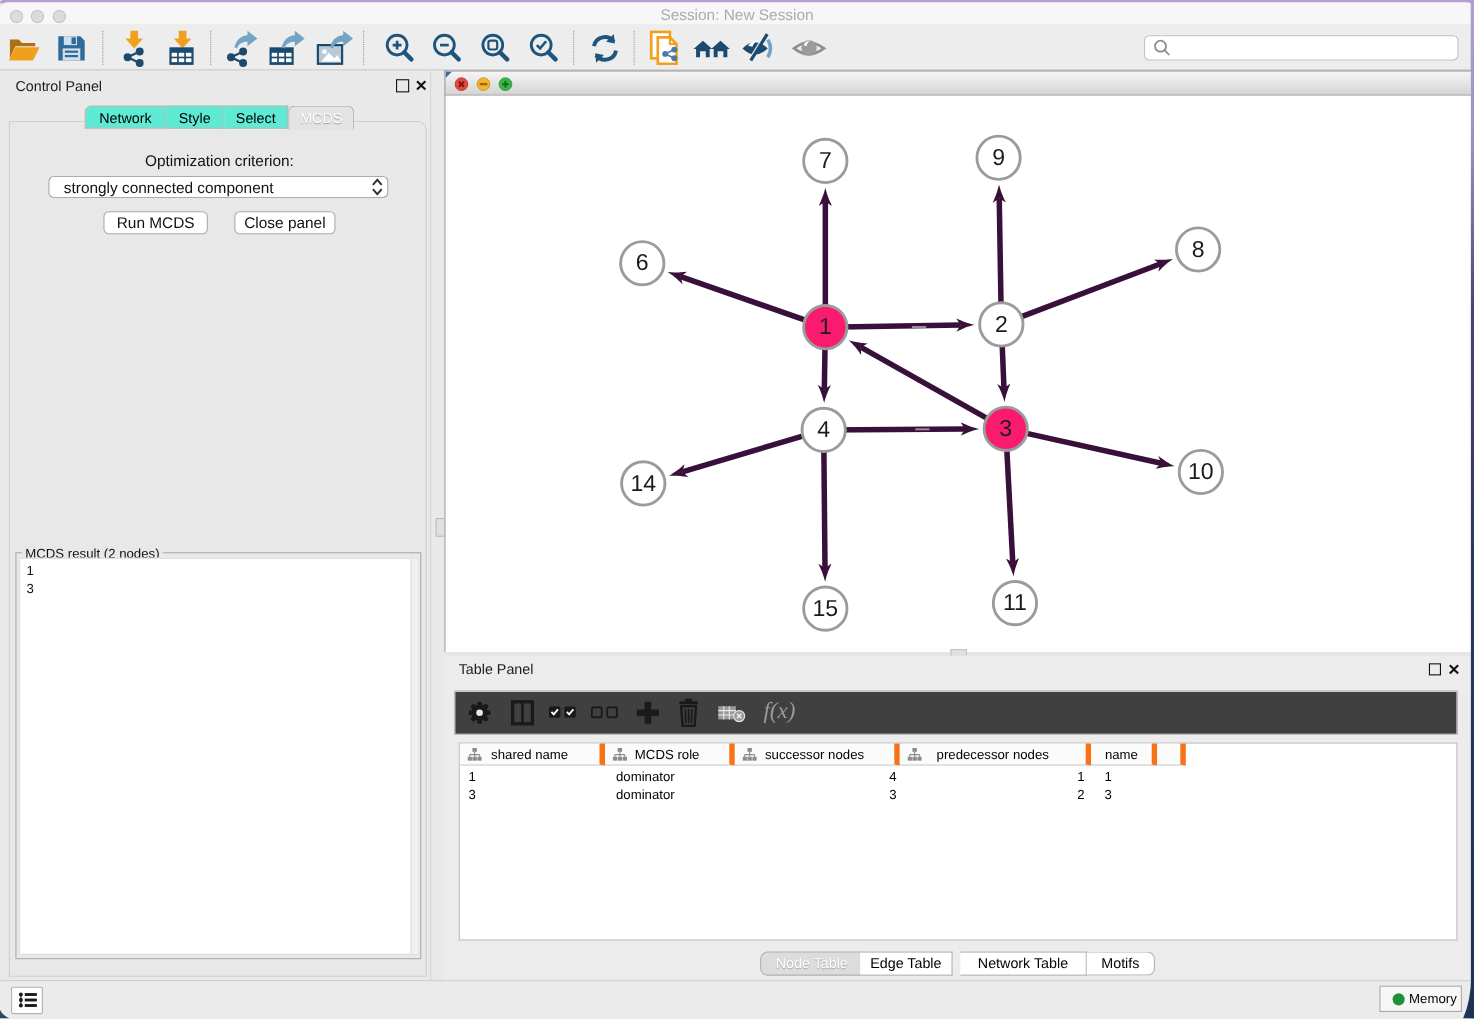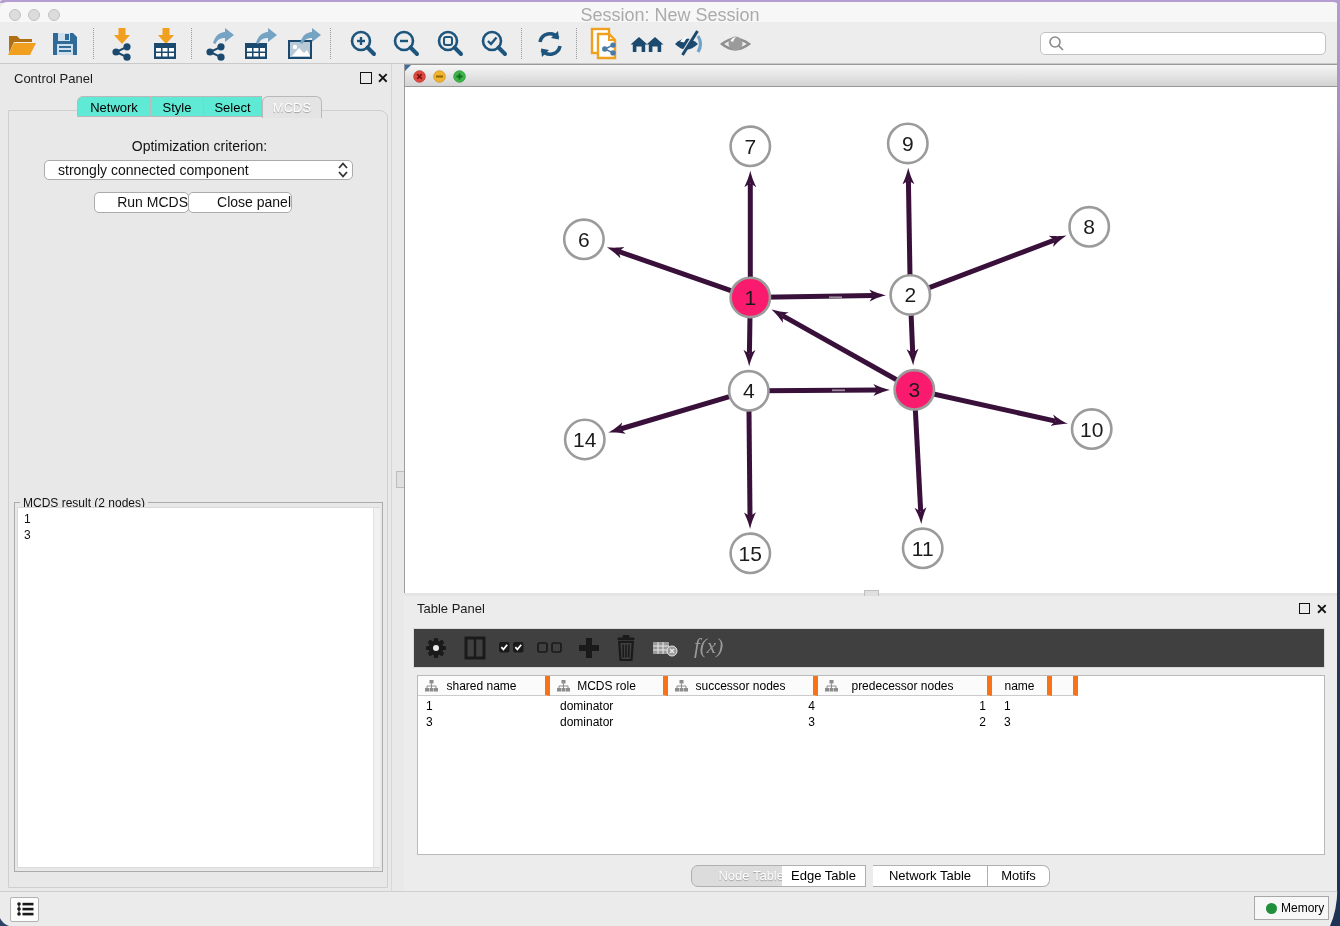--- a/index.html
+++ b/index.html
@@ -3,38 +3,38 @@
 <meta charset="utf-8">
 <style>
   html,body{margin:0;padding:0;}
   body{width:1340px;height:926px;position:relative;overflow:hidden;
        font-family:"Liberation Sans",sans-serif;background:#e9e9e9;}
   .abs{position:absolute;}
   
   #lavtop{left:0;top:0;width:1340px;height:3px;background:#b49dd1;border-radius:8px 8px 0 0;}
   #titlebar{left:0;top:2px;width:1340px;height:20px;background:#f7f7f7;border-radius:7px 7px 0 0;}
   .tl{position:absolute;top:7px;width:12px;height:12px;border-radius:50%;background:#dcdcdc;border:1px solid #c3c3c3;box-sizing:border-box;}
-  #apptitle{left:0;top:5px;width:1340px;text-align:center;font-size:18px;color:#ababab;}
+  #apptitle{left:0;top:5px;width:1340px;text-align:center;font-size:14px;color:#ababab;}
   #toolbar{left:0;top:22px;width:1340px;height:42px;background:#ededed;border-bottom:1px solid #c9c9c9;box-sizing:border-box;}
   .sep{position:absolute;top:6px;height:31px;width:0;border-left:1px dotted #9a9a9a;}
   #searchbox{left:1040px;top:32px;width:286px;height:23px;background:#fff;border:1px solid #c2c2c2;border-radius:5px;box-sizing:border-box;}
   
   #redge{left:1337px;top:0;width:3px;height:926px;background:linear-gradient(#b49dd1 0%,#9d90c0 14%,#4d4470 30%,#2b3a58 55%,#1d3252 100%);}
   
   #cp-title{left:14px;top:71px;font-size:13px;color:#1b1b1b;}
   .winbtn{position:absolute;font-size:12px;color:#111;}
   #cp-content{left:8px;top:110px;width:380px;height:778px;background:#e8e8e8;border:1px solid #cfcfcf;border-radius:0 8px 0 0;box-sizing:border-box;}
   .tab{position:absolute;top:96px;height:21px;line-height:21px;text-align:center;font-size:13px;color:#000;
        background:#5eead4;border:1px solid #b9b9b9;box-sizing:border-box;}
   #tab-mcds{background:#e4e4e4;color:#fff;text-shadow:0 1px 1px #9e9e9e;border-radius:6px 6px 0 0;border-bottom:none;height:22px;}
   #opt-label{left:8px;top:138px;width:383px;text-align:center;font-size:14px;color:#111;}
   #dropdown{left:44px;top:160px;width:309px;height:20px;background:#fff;border:1px solid #ababab;border-radius:5px;box-sizing:border-box;
             font-size:14px;color:#111;line-height:18px;padding-left:13px;}
   .btn{position:absolute;top:192px;height:21px;background:#fff;border:1px solid #ababab;border-radius:5px;box-sizing:border-box;
-       font-size:14px;color:#111;text-align:right;line-height:19px;}
+       font-size:14px;color:#111;text-align:center;line-height:19px;}
   #fieldset{left:14px;top:502px;width:369px;height:370px;border:1px solid #ababab;box-sizing:border-box;}
   #fs-label{left:20px;top:496px;background:#e8e8e8;padding:0 3px;font-size:12px;color:#111;}
   #fs-inner{left:17px;top:507px;width:363px;height:361px;background:#fff;border:1px solid #d9d9d9;box-sizing:border-box;font-size:12px;color:#111;}
   #fs-scroll{left:373px;top:508px;width:6px;height:359px;background:#f1f1f1;border-left:1px solid #e2e2e2;}
   
   #vdiv1{left:391px;top:64px;width:1px;height:827px;background:#d6d6d6;}
   #vdivh{left:396px;top:471px;width:7px;height:15px;background:#e0e0e0;border:1px solid #bdbdbd;}
   
   #nw-title{left:404px;top:64px;width:933px;height:23px;background:linear-gradient(#f6f6f6,#d3d3d3);border:1px solid #999;border-right:none;box-sizing:border-box;}
   #nw-title .t{position:absolute;left:0;top:4px;width:933px;text-align:center;font-size:12px;font-weight:bold;color:#111;}
@@ -221,21 +221,21 @@
 <div class="abs tab" style="left:77px;width:74px;border-radius:6px 0 0 0;">Network</div>
 <div class="abs tab" style="left:151px;width:53px;border-left:none;">Style</div>
 <div class="abs tab" style="left:204px;width:58px;border-left:none;">Select</div>
 <div class="abs tab" id="tab-mcds" style="left:262px;width:60px;">MCDS</div>
 <div class="abs" id="opt-label">Optimization criterion:</div>
 <div class="abs" id="dropdown">strongly connected component<svg class="abs" style="left:292px;top:1px;" width="12" height="16" viewBox="0 0 12 16">
       <path d="M2,6 L6,1.5 L10,6" fill="none" stroke="#333" stroke-width="1.8"></path>
       <path d="M2,10 L6,14.5 L10,10" fill="none" stroke="#333" stroke-width="1.8"></path>
     </svg></div>
 <div class="abs btn" style="left:94px;width:95px;">Run MCDS</div>
-<div class="abs btn" style="left:188px;width:104px;">Close panel</div>
+<div class="abs btn" style="left:213px;width:92px;">Close panel</div>
 <div class="abs" id="fieldset"></div>
 <div class="abs" id="fs-label">MCDS result (2 nodes)</div>
 <div class="abs" id="fs-inner">
     <div style="padding:3px 0 0 6px;line-height:16px;">1<br>3</div>
   </div>
 <div class="abs" id="fs-scroll"></div>
 
 <div class="abs" id="vdiv1"></div>
 <div class="abs" id="vdivh"></div>
 
@@ -428,21 +428,21 @@
   <div class="td" style="left:142px;top:22px;">dominator</div>
   <div class="td" style="left:250px;top:22px;width:147px;text-align:right;">4</div>
   <div class="td" style="left:400px;top:22px;width:168px;text-align:right;">1</div>
   <div class="td" style="left:586px;top:22px;">1</div>
   <div class="td" style="left:8px;top:38px;">3</div>
   <div class="td" style="left:142px;top:38px;">dominator</div>
   <div class="td" style="left:250px;top:38px;width:147px;text-align:right;">3</div>
   <div class="td" style="left:400px;top:38px;width:168px;text-align:right;">2</div>
   <div class="td" style="left:586px;top:38px;">3</div>
 </div>
-<div class="abs bt" id="bt-node" style="left:691px;width:94px;text-align:right;">Node Table</div>
+<div class="abs bt" id="bt-node" style="left:691px;width:94px;">Node Table</div>
 <div class="abs bt" style="left:782px;width:84px;border-left:none;">Edge Table</div>
 <div class="abs bt" style="left:873px;width:115px;border-left:none;">Network Table</div>
 <div class="abs bt" id="bt-motifs" style="left:988px;width:62px;border-left:none;">Motifs</div>
 
 <div class="abs" id="status"></div>
 <div class="abs" id="listbtn">
     <svg class="abs" style="left:5px;top:3px;" width="18" height="16" viewBox="0 0 18 16">
       <g fill="#1a1a1a">
         <circle cx="3" cy="3" r="1.8"></circle>
         <circle cx="3" cy="8" r="1.8"></circle>

